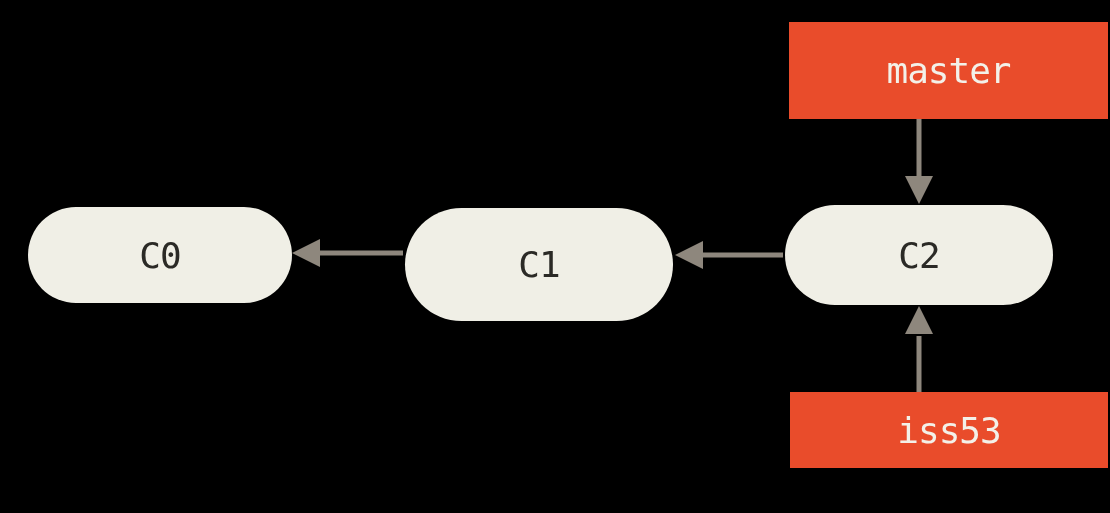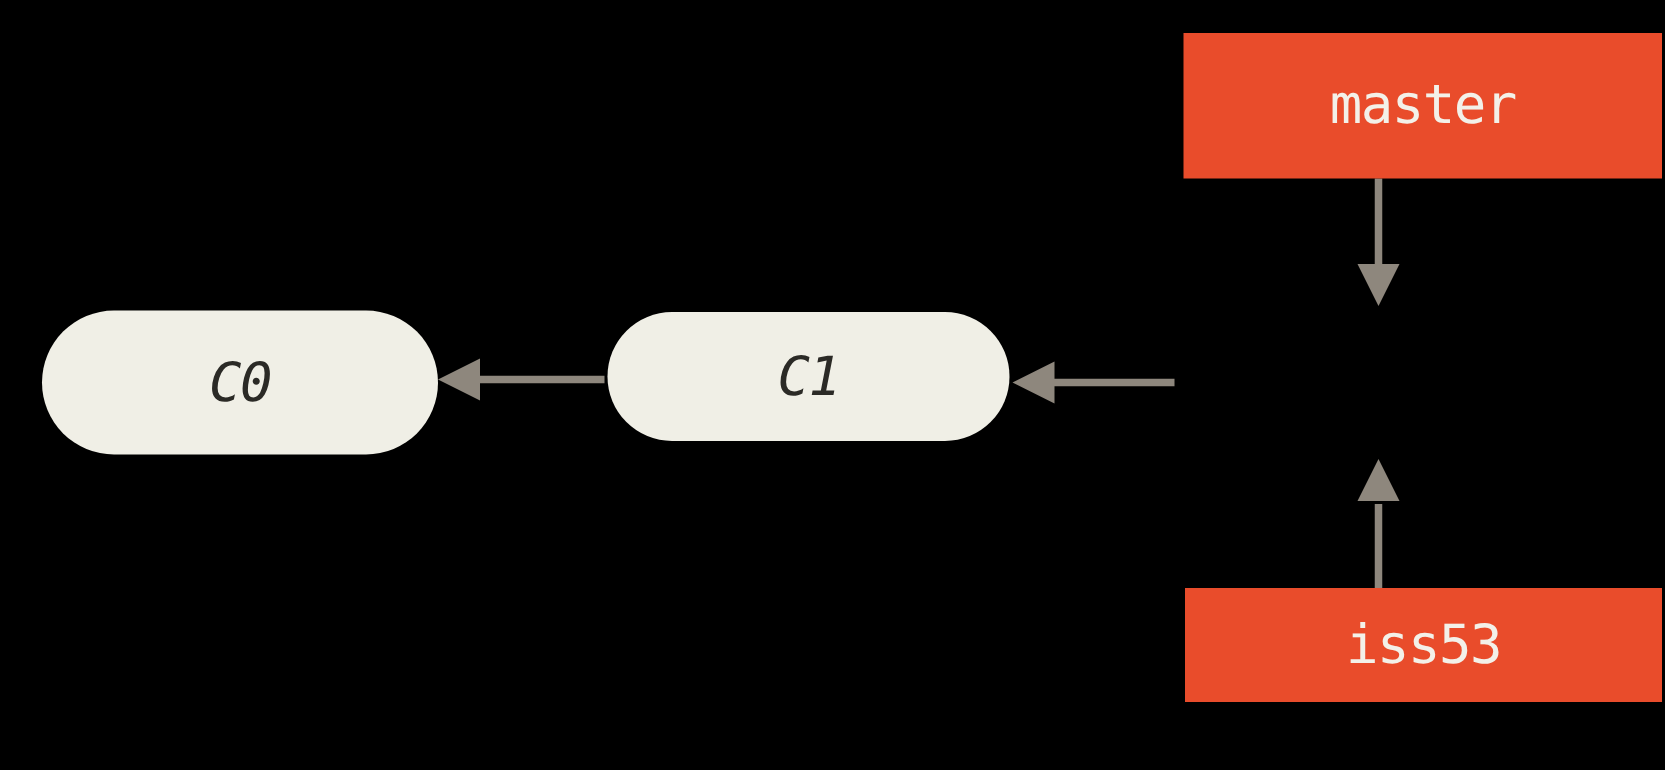--- a/index.html
+++ b/index.html
@@ -40,21 +40,20 @@
   .commit {
     position: absolute;
     background: var(--commit-fill);
     border-radius: 999px;
     display: flex;
     align-items: center;
     justify-content: center;
     font-size: 36px;
     letter-spacing: -1px;
     color: var(--commit-text);
-    font-style: italic;
   }
   .branch {
     position: absolute;
     background: var(--branch-fill);
     display: flex;
     align-items: center;
     justify-content: center;
     font-size: 36px;
     letter-spacing: -1px;
     color: var(--branch-text);
@@ -80,20 +79,21 @@
       <polygon points="919,204 905,176 933,176"></polygon>
     </g>
     <g>
       <line x1="919" y1="392" x2="919" y2="336"></line>
       <polygon points="919,306 905,334 933,334"></polygon>
     </g>
   </svg>
 
   <div class="commit" style="left:28px; top:207px; width:264px; height:96px;">C0</div>
 
-  <div class="commit" style="left:405px; top:208px; width:268px; height:86px;">C1</div>
+  <div class="commit" style="left:405px; top:208px; width:268px; height:113px;">C1</div>
 
+  <div class="commit" style="left:785px; top:205px; width:268px; height:100px;">C2</div>
 
   <div class="branch" style="left:789px; top:22px; width:319px; height:97px;">master</div>
 
   <div class="branch" style="left:790px; top:392px; width:318px; height:76px;">iss53</div>
 
 </div>
 
 </body></html>

